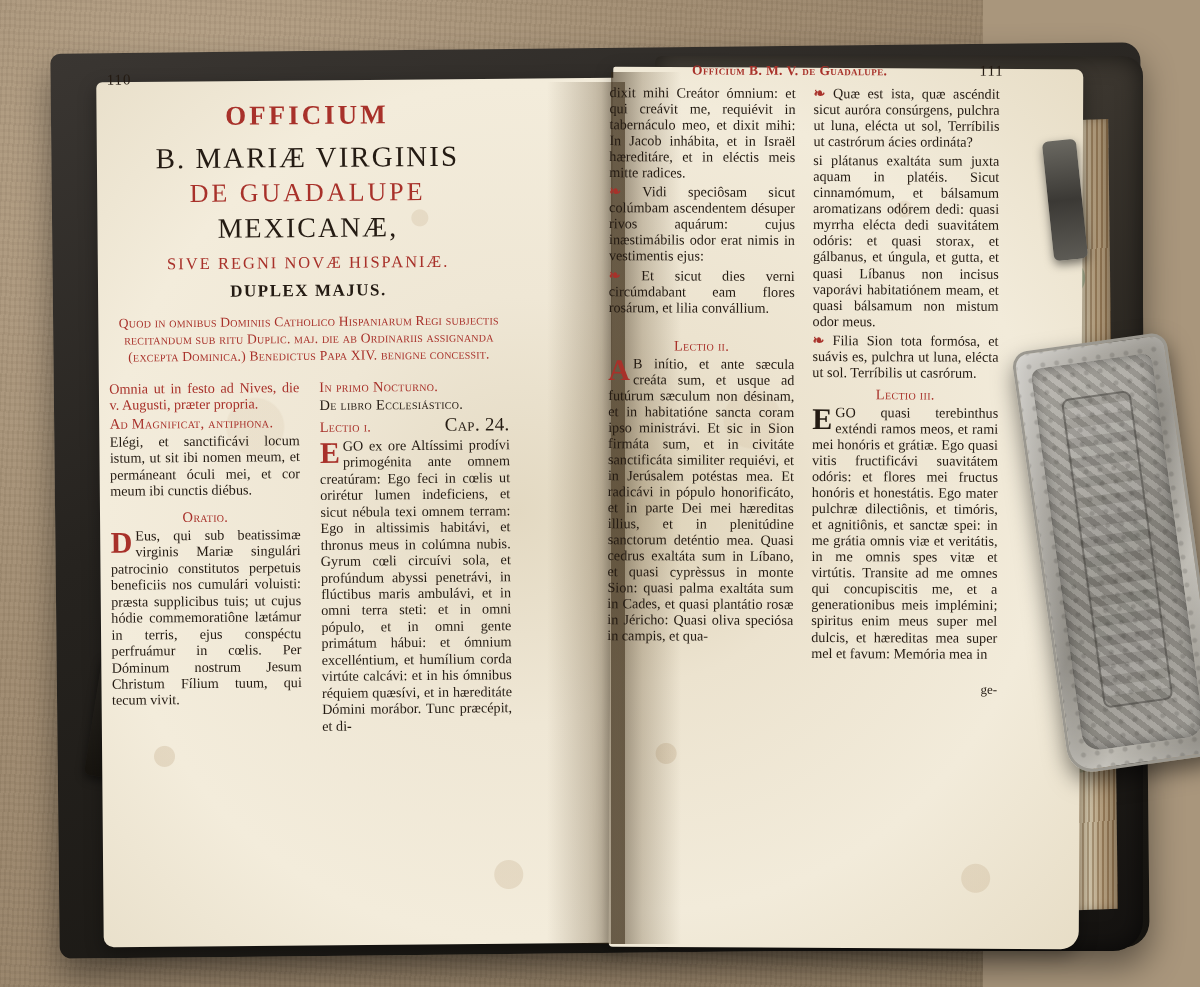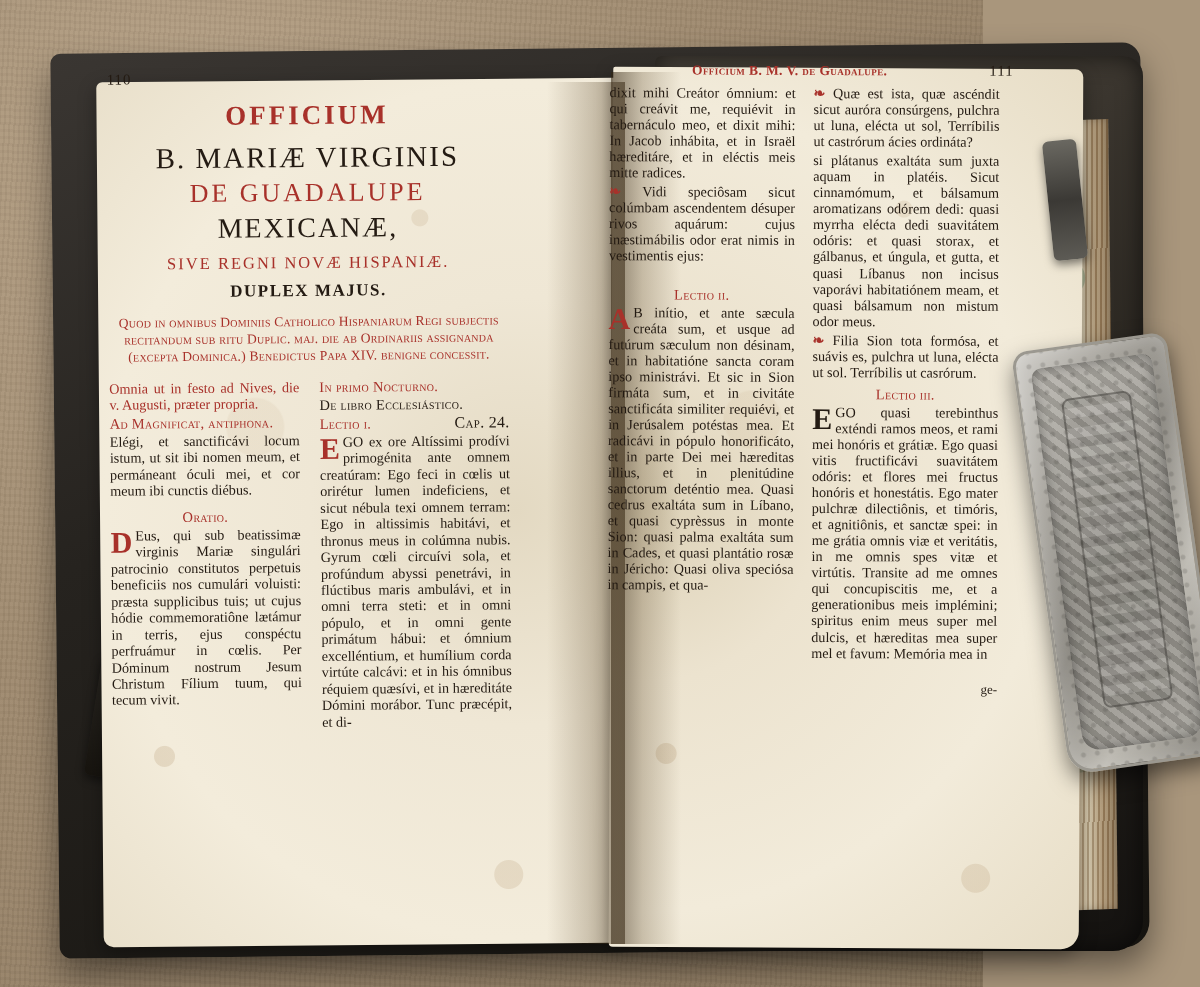--- a/index.html
+++ b/index.html
@@ -162,21 +162,21 @@
     height: 800px;
     transform: rotate(0.25deg);
   }
 
   .folio {
     font-size: 15px;
     letter-spacing: 1px;
     font-variant: small-caps;
   }
   .folio-left { text-align: left; }
-  .folio-right { text-align: right; }
+  .folio-right { text-align: center; }
 
   .run-head {
     text-align: center;
     font-size: 13.5px;
     letter-spacing: 0.4px;
     font-variant: small-caps;
     font-weight: bold;
   }
 
   .title-block { text-align: center; margin-top: 12px; }
@@ -353,40 +353,41 @@
         <p class="body">Elégi, et sanctificávi locum istum, ut sit ibi nomen meum, et permáneant óculi mei, et cor meum ibi cunctis diébus.</p>
         <div class="hd hd-c red" style="margin-top:10px">Oratio.</div>
         <p class="body dropcap">DEus, qui sub beatissimæ virginis Mariæ singulári patrocinio constitutos perpetuis beneficiis nos cumulári voluisti: præsta supplicibus tuis; ut cujus hódie commemoratiône lætámur in terris, ejus conspéctu perfruámur in cœlis. Per Dóminum nostrum Jesum Christum Fílium tuum, qui tecum vivit.</p>
       </div>
 
       <div class="col">
         <div class="hd red">In primo Nocturno.</div>
         <div class="hd blk">De libro Ecclesiástico.</div>
         <div style="display:flex; justify-content:space-between; align-items:baseline;">
           <span class="hd red">Lectio i.</span>
-          <span class="hd blk" style="font-size:16px">Cap. 24.</span>
+          <span class="hd blk" style="font-size:19px">Cap. 24.</span>
         </div>
         <p class="body dropcap">EGO ex ore Altíssimi prodívi primogénita ante omnem creatúram: Ego feci in cœlis ut orirétur lumen indeficiens, et sicut nébula texi omnem terram: Ego in altissimis habitávi, et thronus meus in colúmna nubis. Gyrum cœli circuívi sola, et profúndum abyssi penetrávi, in flúctibus maris ambulávi, et in omni terra steti: et in omni pópulo, et in omni gente primátum hábui: et ómnium excelléntium, et humílium corda virtúte calcávi: et in his ómnibus réquiem quæsívi, et in hæreditáte Dómini morábor. Tunc præcépit, et di-</p>
       </div>
 
     </div>
   </div>
 
   <div class="page" id="page-right">
 
     <div style="display:flex; align-items:baseline; justify-content:space-between;">
       <div class="run-head red" style="flex:1">Officium B. M. V. de Guadalupe.</div>
       <div class="folio folio-right blk" style="width:44px">111</div>
     </div>
 
     <div class="cols-r">
 
       <div class="col-r">
         <p class="body tight">dixit mihi Creátor ómnium: et qui creávit me, requiévit in tabernáculo meo, et dixit mihi: In Jacob inhábita, et in Israël hæreditáre, et in eléctis meis mitte radices.</p>
         <p class="body tight"><span class="pilcrow">❧ </span><span>Vidi speciôsam sicut colúmbam ascendentem désuper rivos aquárum: cujus inæstimábilis odor erat nimis in vestimentis ejus:</span></p>
+        <p class="body tight"><span class="pilcrow">❧ </span><span>Et sicut dies verni circúmdabant eam flores rosárum, et lilia convállium.</span></p>
         <div class="hd hd-c red" style="margin-top:22px">Lectio ii.</div>
         <p class="body dropcap tight">AB inítio, et ante sæcula creáta sum, et usque ad futúrum sæculum non désinam, et in habitatióne sancta coram ipso ministrávi. Et sic in Sion firmáta sum, et in civitáte sanctificáta similiter requiévi, et in Jerúsalem potéstas mea. Et radicávi in pópulo honorificáto, et in parte Dei mei hæreditas illius, et in plenitúdine sanctorum deténtio mea. Quasi cedrus exaltáta sum in Líbano, et quasi cyprèssus in monte Sion: quasi palma exaltáta sum in Cades, et quasi plantátio rosæ in Jéricho: Quasi oliva speciósa in campis, et qua-</p>
       </div>
 
       <div class="col-r">
         <p class="body tight"><span class="pilcrow">❧ </span><span>Quæ est ista, quæ ascéndit sicut auróra consúrgens, pulchra ut luna, elécta ut sol, Terríbilis ut castrórum ácies ordináta?</span></p>
         <p class="body tight">si plátanus exaltáta sum juxta aquam in platéis. Sicut cinnamómum, et bálsamum aromatizans odórem dedi: quasi myrrha elécta dedi suavitátem odóris: et quasi storax, et gálbanus, et úngula, et gutta, et quasi Líbanus non incisus vaporávi habitatiónem meam, et quasi bálsamum non mistum odor meus.</p>
         <p class="body tight"><span class="pilcrow">❧ </span><span>Filia Sion tota formósa, et suávis es, pulchra ut luna, elécta ut sol. Terríbilis ut casrórum.</span></p>
         <div class="hd hd-c red" style="margin-top:6px">Lectio iii.</div>
         <p class="body dropcap-blk tight">EGO quasi terebinthus exténdi ramos meos, et rami mei honóris et grátiæ. Ego quasi vitis fructificávi suavitátem odóris: et flores mei fructus honóris et honestátis. Ego mater pulchræ dilectiônis, et timóris, et agnitiônis, et sanctæ spei: in me grátia omnis viæ et veritátis, in me omnis spes vitæ et virtútis. Transite ad me omnes qui concupiscitis me, et a generationibus meis implémini; spiritus enim meus super mel dulcis, et hæreditas mea super mel et favum: Memória mea in</p>

